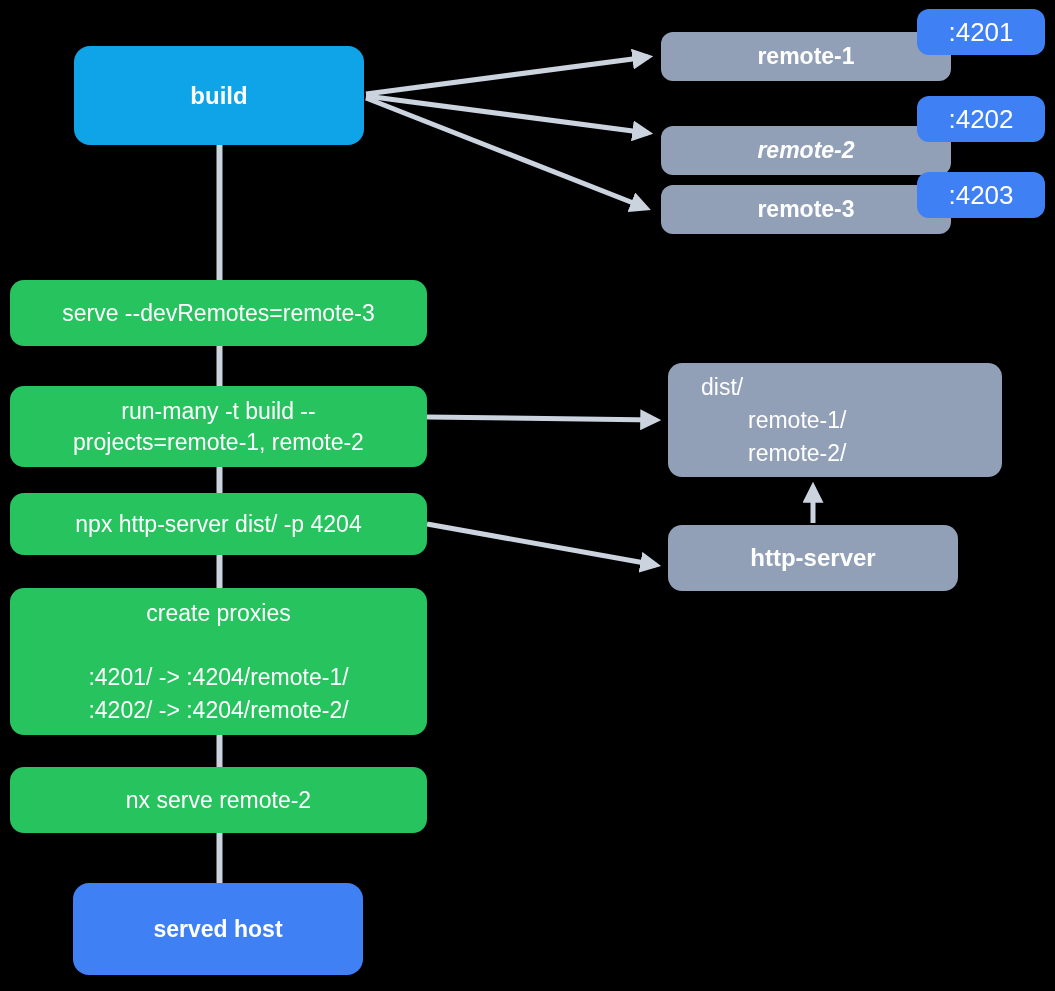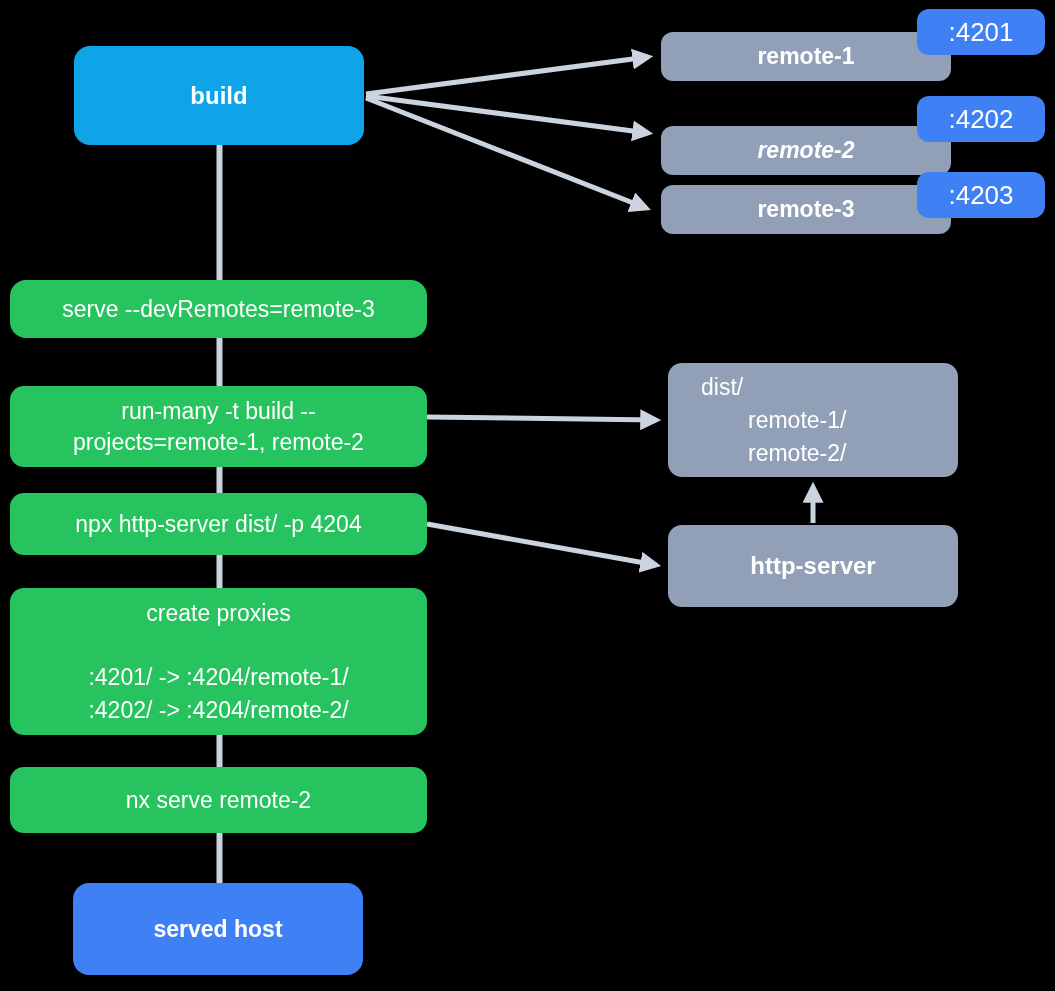--- a/index.html
+++ b/index.html
@@ -66,40 +66,40 @@
   .badge-1 { top: 9px; }
   .badge-2 { top: 96px; }
   .badge-3 { top: 172px; }
   .node-cmd {
     left: 10px; width: 417px;
     background: var(--green);
     border-radius: 14px;
     font-size: 23px;
     line-height: 31px;
   }
-  .cmd-serve  { top: 280px; height: 58px; border-radius: 16px; }
+  .cmd-serve  { top: 280px; height: 66px; }
   .cmd-build  { top: 386px; height: 81px; }
   .cmd-http   { top: 493px; height: 62px; }
   .cmd-proxy  { top: 588px; height: 147px; line-height: 33px; }
   .cmd-nx     { top: 767px; height: 66px; }
   .proxy-spacer { height: 31px; }
   .node-dist {
-    left: 668px; top: 363px; width: 290px; height: 114px;
+    left: 668px; top: 363px; width: 334px; height: 114px;
     background: var(--gray);
     border-radius: 14px;
     align-items: flex-start;
     justify-content: center;
     text-align: left;
     font-size: 23px;
     line-height: 33px;
     padding-left: 33px;
   }
   .dist-indent { padding-left: 47px; }
   .node-httpserver {
-    left: 668px; top: 525px; width: 290px; height: 82px;
+    left: 668px; top: 525px; width: 290px; height: 66px;
     background: var(--gray);
     border-radius: 14px;
     font-size: 24px; font-weight: bold; text-align: right;
   }
   .node-servedhost {
     left: 73px; top: 883px; width: 290px; height: 92px;
     background: var(--blue);
     border-radius: 16px;
     font-size: 23px; font-weight: bold;
   }

